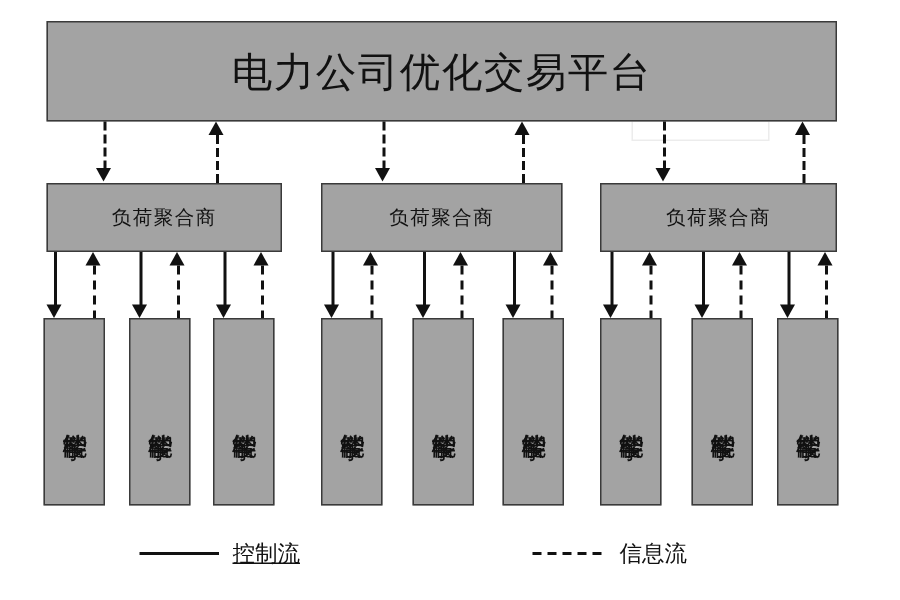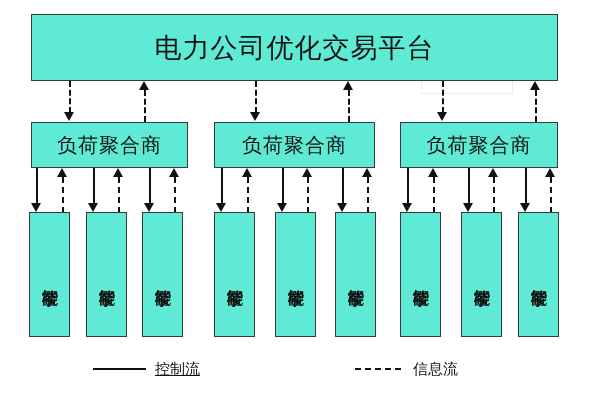--- a/index.html
+++ b/index.html
@@ -9,33 +9,33 @@
     font-family:"DejaVu Sans","Liberation Sans",sans-serif;
     overflow:hidden;
   }
   #canvas{position:relative;width:600px;height:400px;background:#fff;}
 
   
   .node{
     position:absolute;
     box-sizing:border-box;
     border:1.6px solid #3a3a3a;
-    background:#5eead4;
+    background:#a3a3a3;
     display:flex;
     align-items:center;
     justify-content:center;
     color:#111;
   }
   .platform{
     font-size:27px;
     letter-spacing:1px;
     font-family:"DejaVu Serif","Liberation Serif",serif;
   }
   .aggregator{
-    font-size:20px;
+    font-size:13px;
     letter-spacing:1px;
     font-family:Liberation Serif, serif;
   }
   .building{
     font-size:16.5px;
     line-height:1.08;
     letter-spacing:0px;
     writing-mode:vertical-rl;
     text-orientation:upright;
     font-family:"DejaVu Serif","Liberation Serif",serif;

